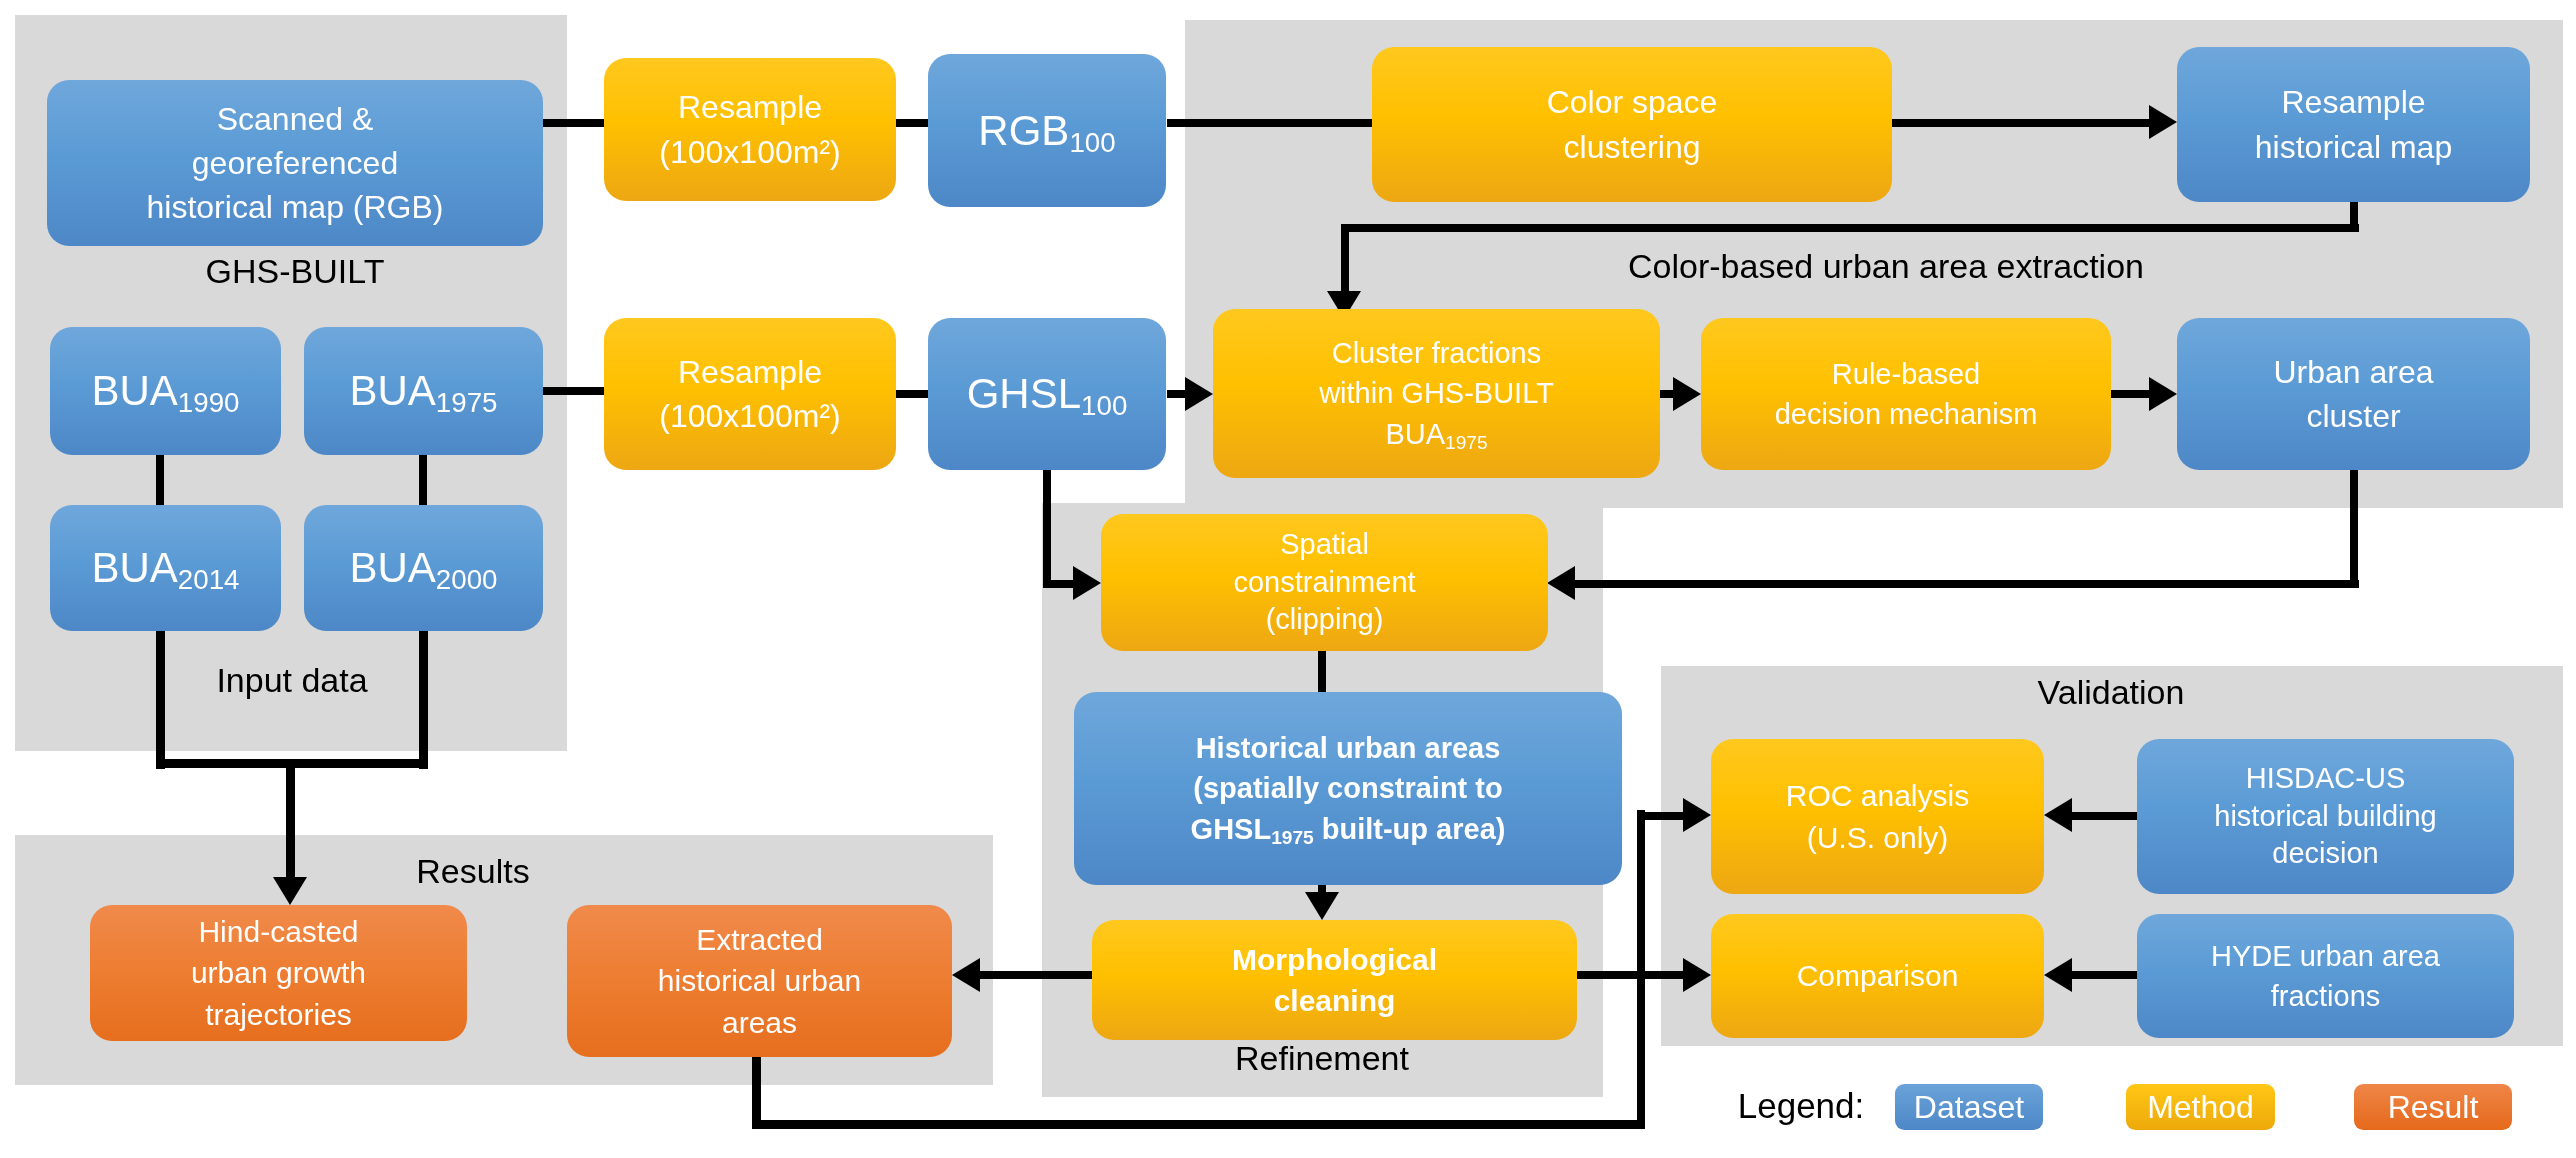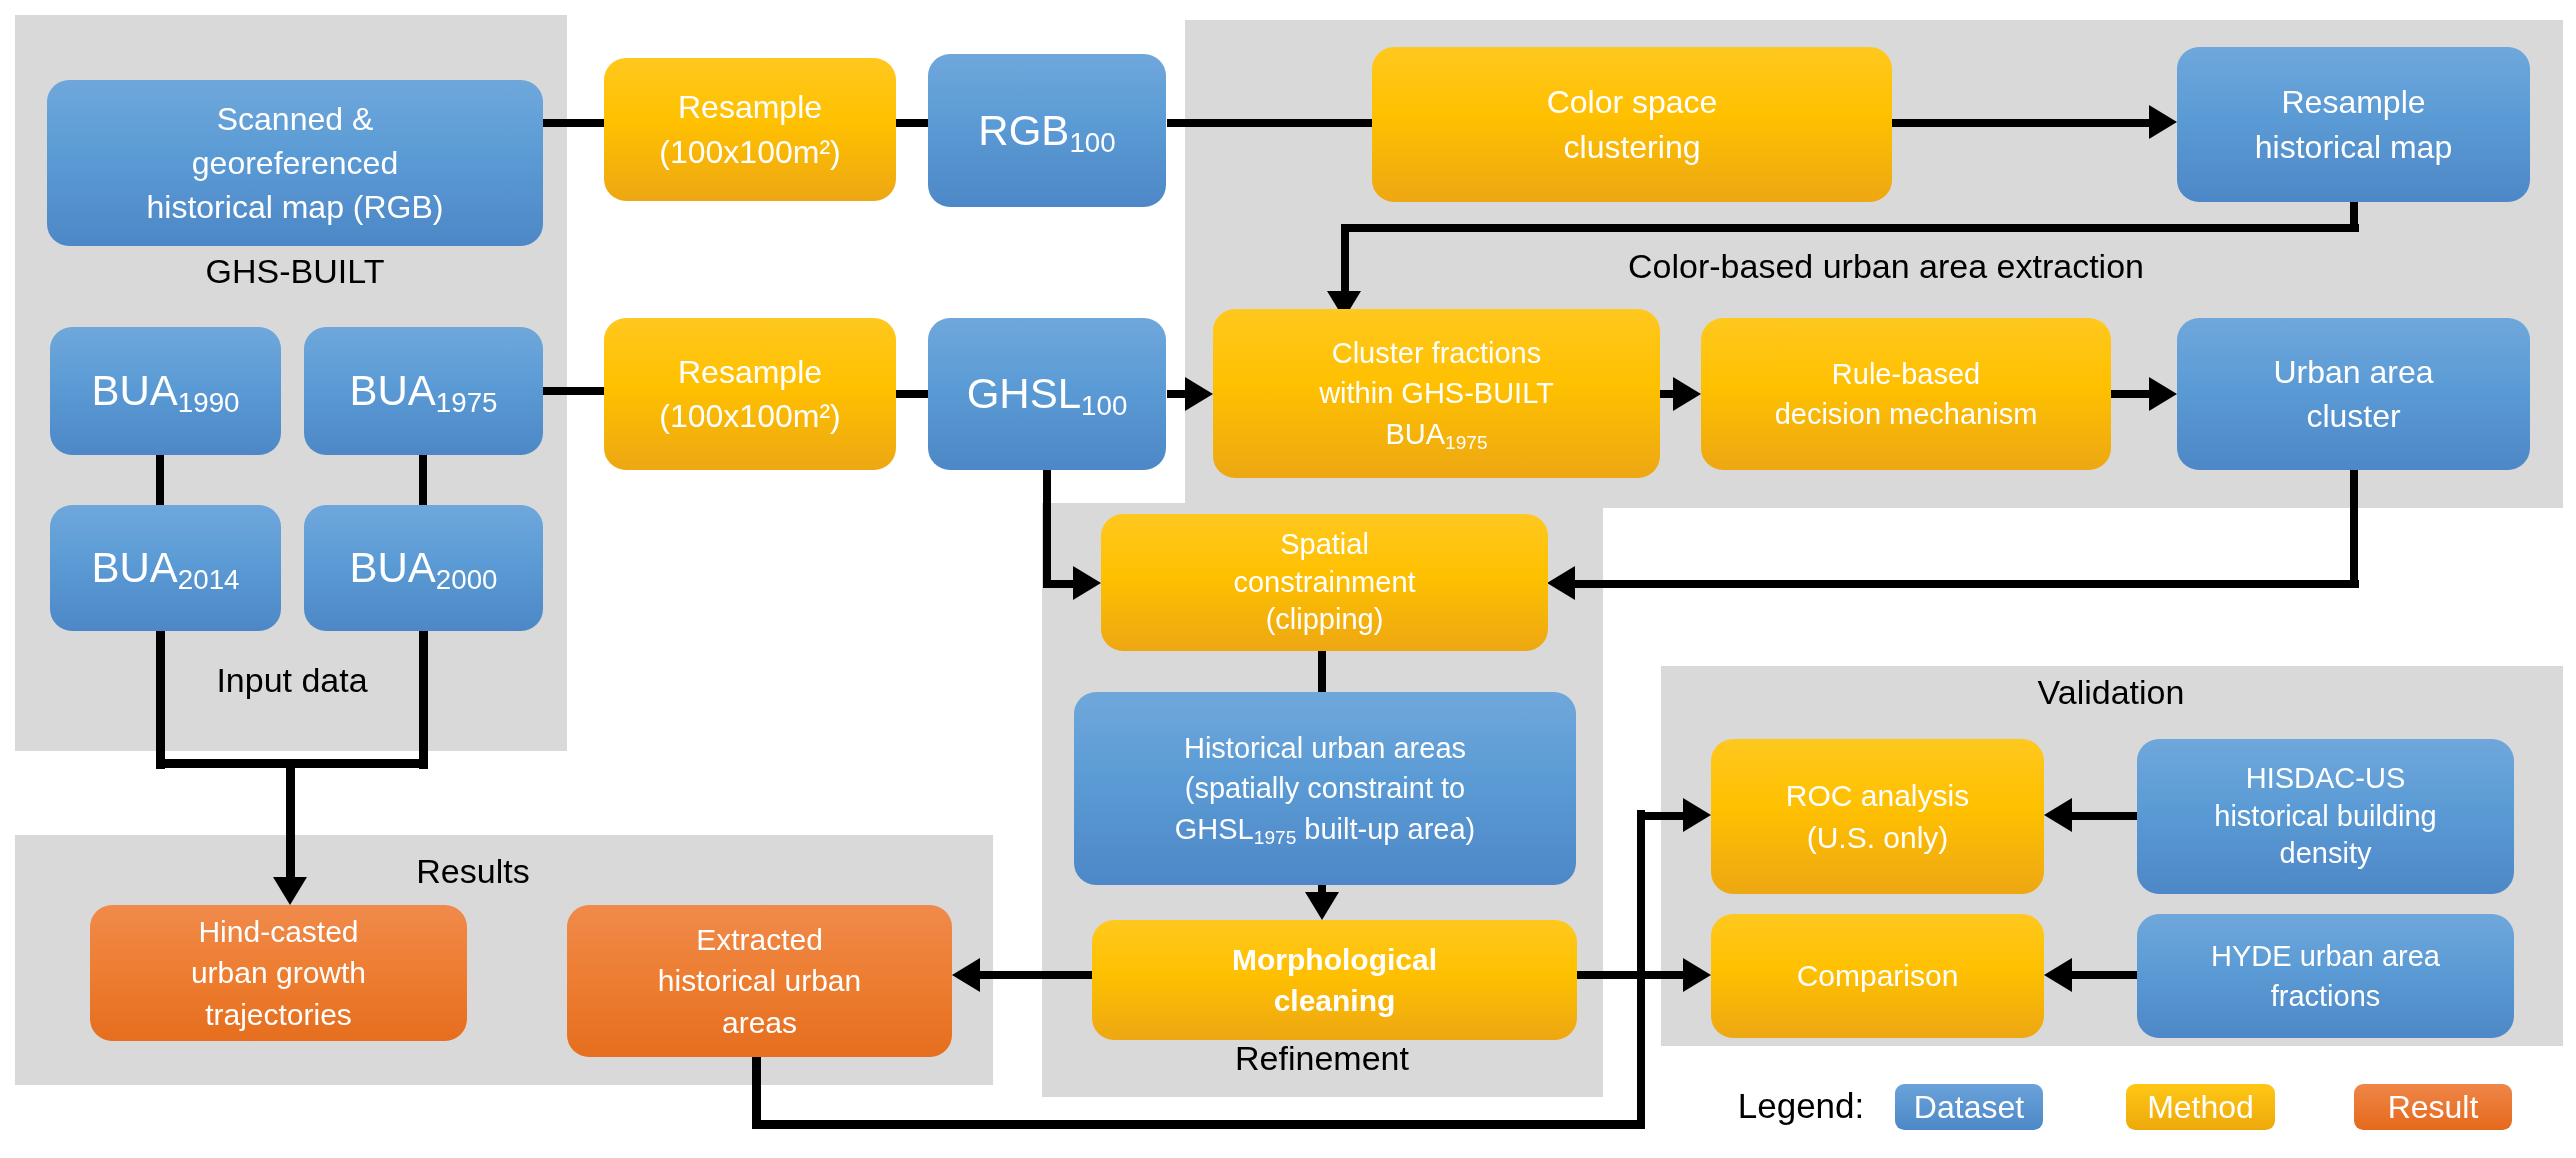--- a/index.html
+++ b/index.html
@@ -201,40 +201,40 @@
     <div class="bl">Urban area</div>
     <div class="bl">cluster</div>
   </div>
 
   <div class="box yellow f50" style="left:1101px;top:514px;width:447px;height:137px;line-height:1.3;">
     <div class="bl">Spatial</div>
     <div class="bl">constrainment</div>
     <div class="bl">(clipping)</div>
   </div>
 
-  <div class="box blue f50" style="left:1074px;top:692px;width:502px;height:193px;">
+  <div class="box blue f50" style="left:1074px;top:692px;width:548px;height:193px;font-weight:bold;">
     <div class="bl">Historical urban areas</div>
     <div class="bl">(spatially constraint to</div>
     <div class="bl"><span>GHSL</span><sub>1975</sub><span> built-up area)</span></div>
   </div>
 
   <div class="box yellow f52" style="left:1092px;top:920px;width:485px;height:120px;font-weight:bold;">
     <div class="bl">Morphological</div>
     <div class="bl">cleaning</div>
   </div>
 
   <div class="box yellow f52" style="left:1711px;top:739px;width:333px;height:155px;">
     <div class="bl">ROC analysis</div>
     <div class="bl">(U.S. only)</div>
   </div>
 
   <div class="box blue f50" style="left:2137px;top:739px;width:377px;height:155px;line-height:1.3;">
     <div class="bl">HISDAC-US</div>
     <div class="bl">historical building</div>
-    <div class="bl">density</div>
+    <div class="bl">decision</div>
   </div>
 
   <div class="box yellow f52" style="left:1711px;top:914px;width:333px;height:124px;">
     <div class="bl">Comparison</div>
   </div>
 
   <div class="box blue f50" style="left:2137px;top:914px;width:377px;height:124px;">
     <div class="bl">HYDE urban area</div>
     <div class="bl">fractions</div>
   </div>

